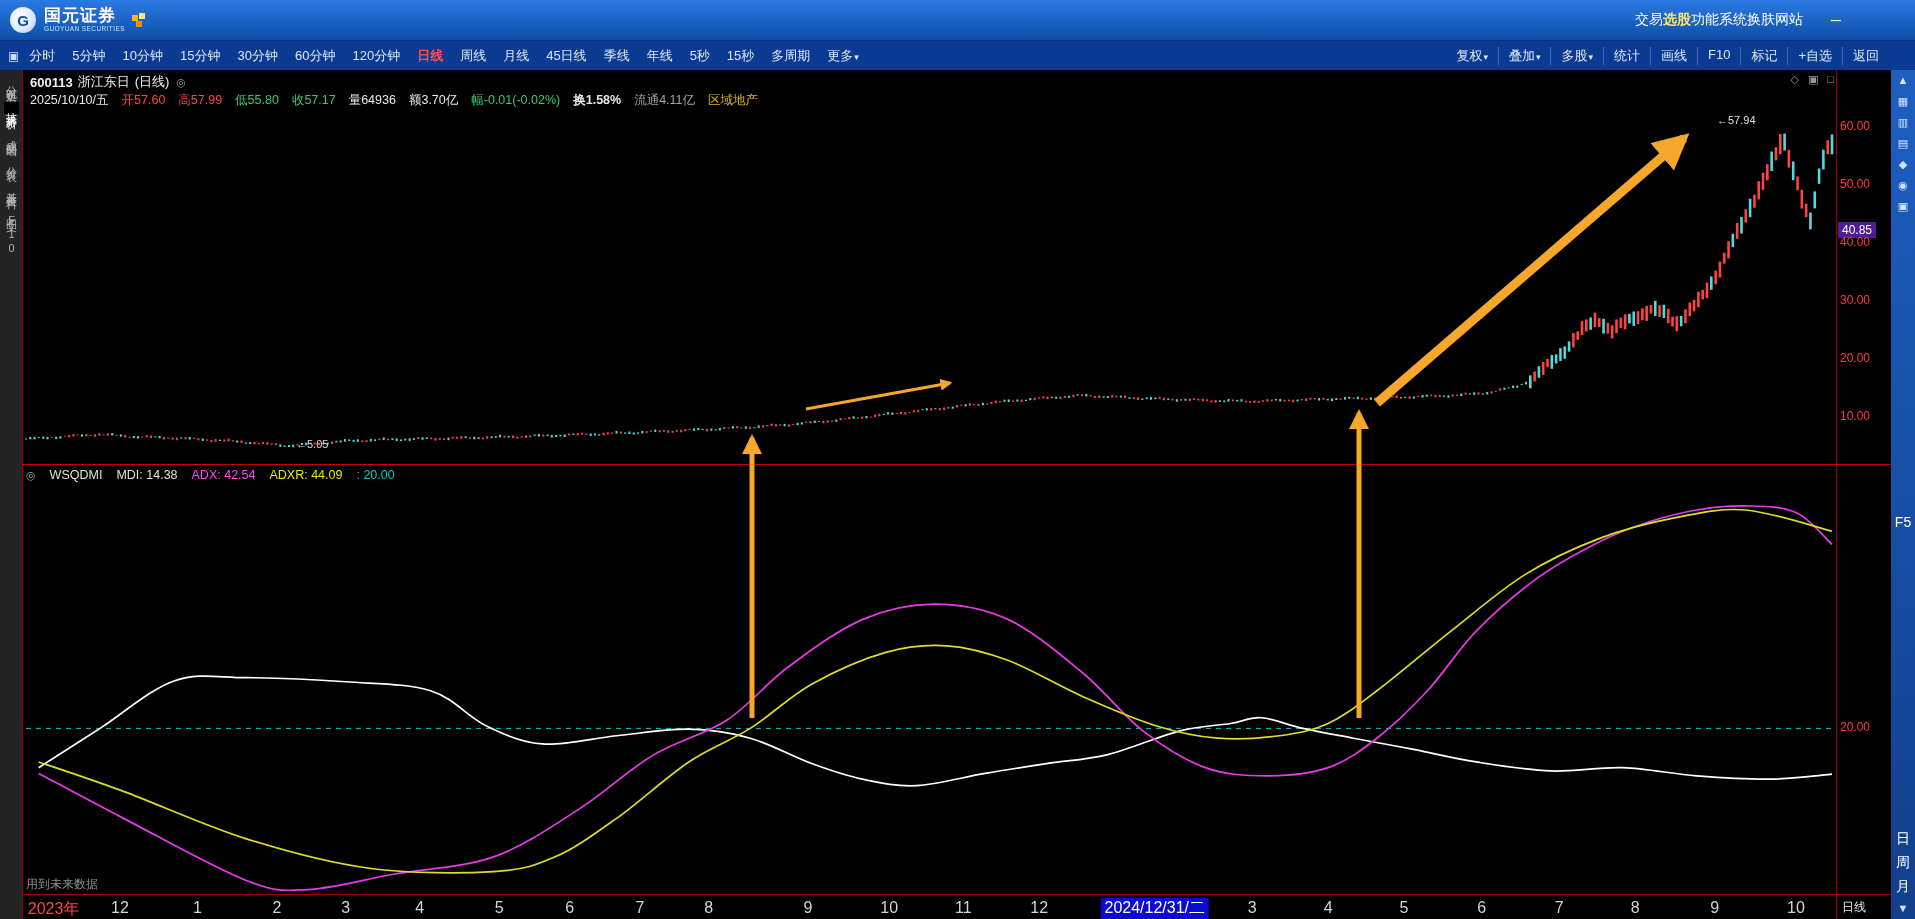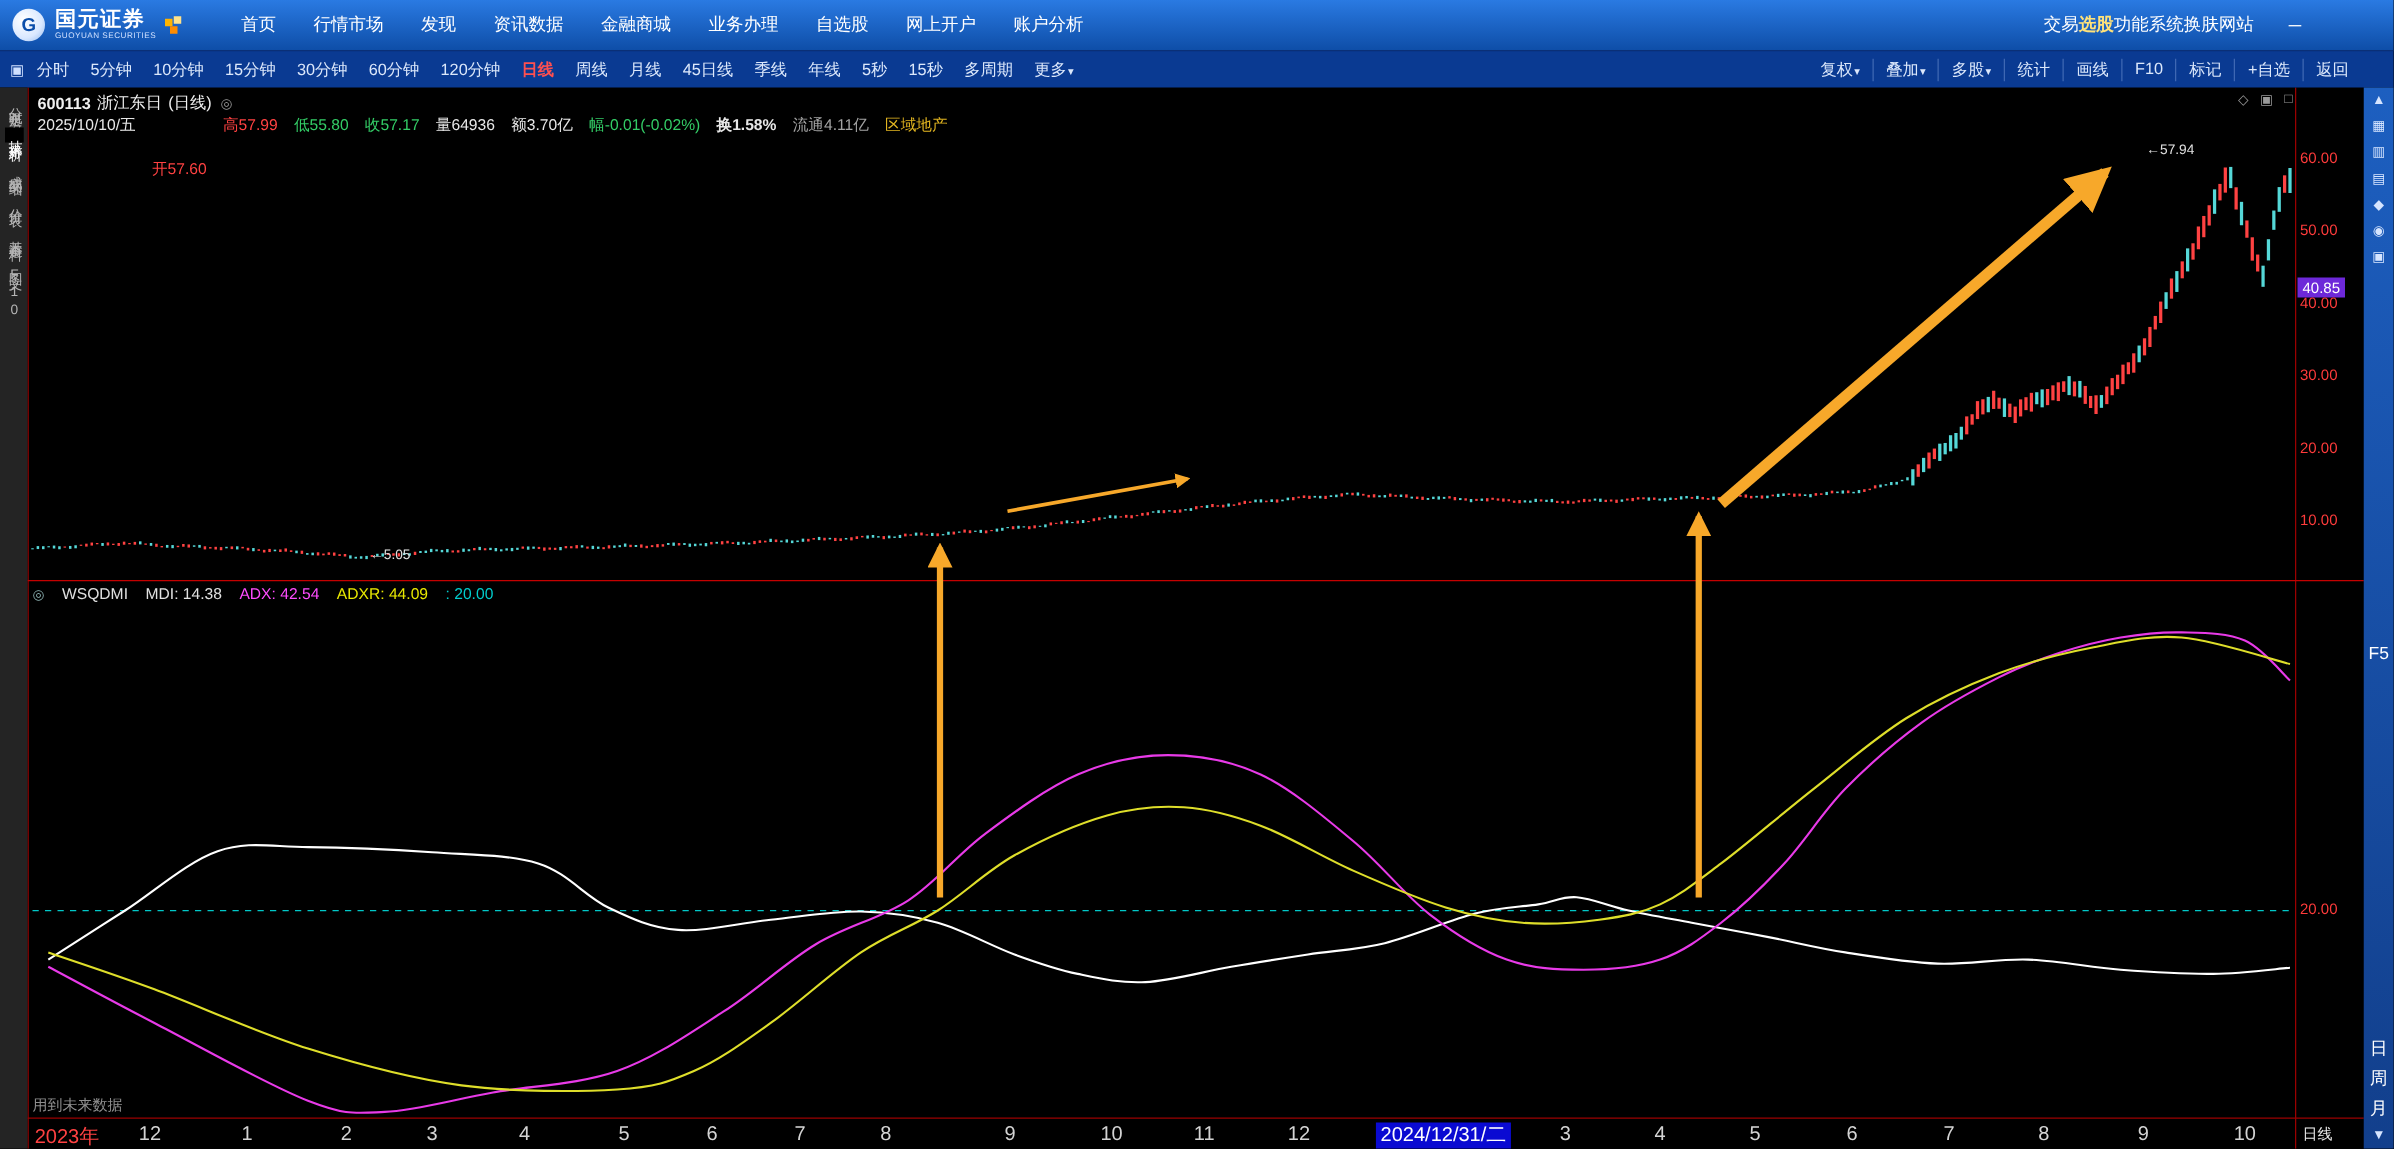--- a/index.html
+++ b/index.html
@@ -50,21 +50,21 @@
   
   #plot{position:absolute;left:0;top:0;z-index:1;pointer-events:none}
   #title-line{position:absolute;left:30px;top:73px;z-index:2;display:flex;align-items:center;gap:5px;
               font-size:13px;color:#f0f0f0;white-space:nowrap}
   #title-line .code{font-weight:bold}
   #title-line .ddicon{color:#9a9a9a;font-size:11px;margin-left:2px}
   #title-icons{position:absolute;right:81px;top:73px;z-index:2;display:flex;gap:9px;color:#9a9a9a;font-size:11px}
   #info-line{position:absolute;left:30px;top:92px;z-index:2;display:flex;gap:13px;font-size:12.5px;white-space:nowrap}
   #axis-col{position:absolute;left:1838px;top:70px;width:53px;height:849px;z-index:2}
   .tick{position:absolute;left:2px;color:#ff3b3b;font-size:12px;line-height:1.1}
-  .tag40{position:absolute;left:0;top:152px;background:#6d28d9;color:#fff;font-size:12px;padding:1px 4px}
+  .tag40{position:absolute;left:0;top:152px;background:#4c1d95;color:#fff;font-size:12px;padding:1px 4px}
   #axis-period{position:absolute;left:4px;top:829px;color:#e8e8e8;font-size:12px}
   #ind-header{position:absolute;left:26px;top:468px;z-index:2;display:flex;align-items:center;gap:14px;font-size:12.5px;white-space:nowrap}
   #ind-header .ddicon{color:#8fb5b5;font-size:11px}
   #future-note{position:absolute;left:26px;top:876px;z-index:2;color:#8f8f8f;font-size:12px}
   #timeline{position:absolute;left:0;top:896px;width:1836px;height:23px;z-index:2}
   .tlabel{position:absolute;top:3px;color:#d4d4d4;font-size:16px;white-space:nowrap}
   .tlabel.hl{background:#0a0ad2;color:#fff;padding:0 4px;top:2px}
   .annot{position:absolute;z-index:2;color:#e0e0e0;font-size:11px;white-space:nowrap}
 </style>
 </head>
@@ -514,31 +514,20 @@
   <div class="logo">G</div>
   <div class="brandtext">
     <span class="brandtitle">国元证券</span>
     <span class="brandsub">GUOYUAN SECURITIES</span>
   </div>
   <div class="cube">
       <i></i>
       <i></i>
       <i></i>
     </div>
-  <nav id="menu-left">
-      <div class="mitem">首页</div>
-      <div class="mitem">行情市场</div>
-      <div class="mitem">发现</div>
-      <div class="mitem">资讯数据</div>
-      <div class="mitem">金融商城</div>
-      <div class="mitem">业务办理</div>
-      <div class="mitem">自选股</div>
-      <div class="mitem">网上开户</div>
-      <div class="mitem">账户分析</div>
-    </nav>
   <nav id="menu-right">
       <div class="mitem">交易</div>
       <div class="mitem active">选股</div>
       <div class="mitem">功能</div>
       <div class="mitem">系统</div>
       <div class="mitem">换肤</div>
       <div class="mitem">网站</div>
     </nav>
   <div id="min-btn">─</div>
 </header>
@@ -609,21 +598,21 @@
   <span>(日线)</span>
   <span class="ddicon">◎</span>
 </div>
 <div id="title-icons">
     <div>◇</div>
     <div>▣</div>
     <div>□</div>
   </div>
 <div id="info-line">
     <div style="color: rgb(232, 232, 232);">2025/10/10/五</div>
-    <div style="color: rgb(255, 66, 66); margin-top: 35px;">开57.60</div>
+    <div style="color: rgb(255, 66, 66);">开57.60</div>
     <div style="color: rgb(255, 66, 66);">高57.99</div>
     <div style="color: rgb(51, 204, 102);">低55.80</div>
     <div style="color: rgb(51, 204, 102);">收57.17</div>
     <div style="color: rgb(232, 232, 232);">量64936</div>
     <div style="color: rgb(232, 232, 232);">额3.70亿</div>
     <div style="color: rgb(51, 204, 102);">幅-0.01(-0.02%)</div>
     <div style="color: rgb(232, 232, 232); font-weight: bold;">换1.58%</div>
     <div style="color: #a3a3a3;">流通4.11亿</div>
     <div style="color: rgb(226, 181, 32);">区域地产</div>
   </div>

